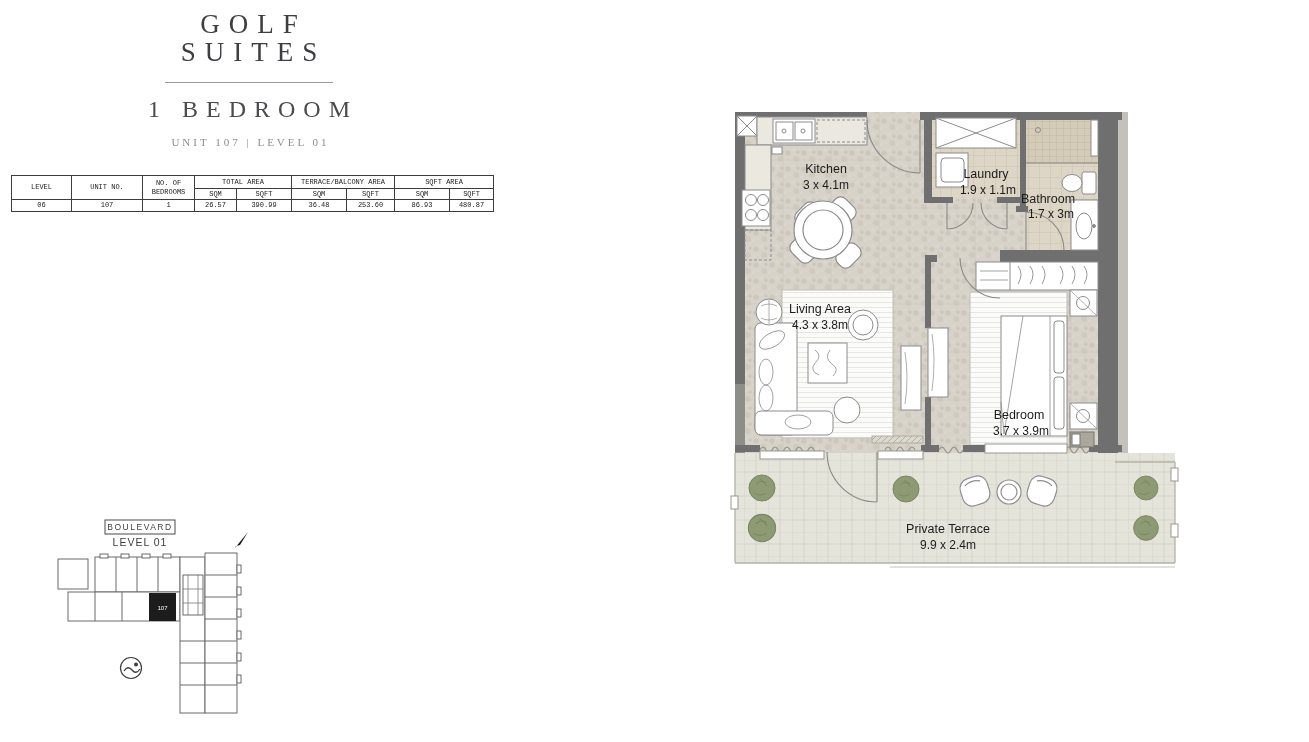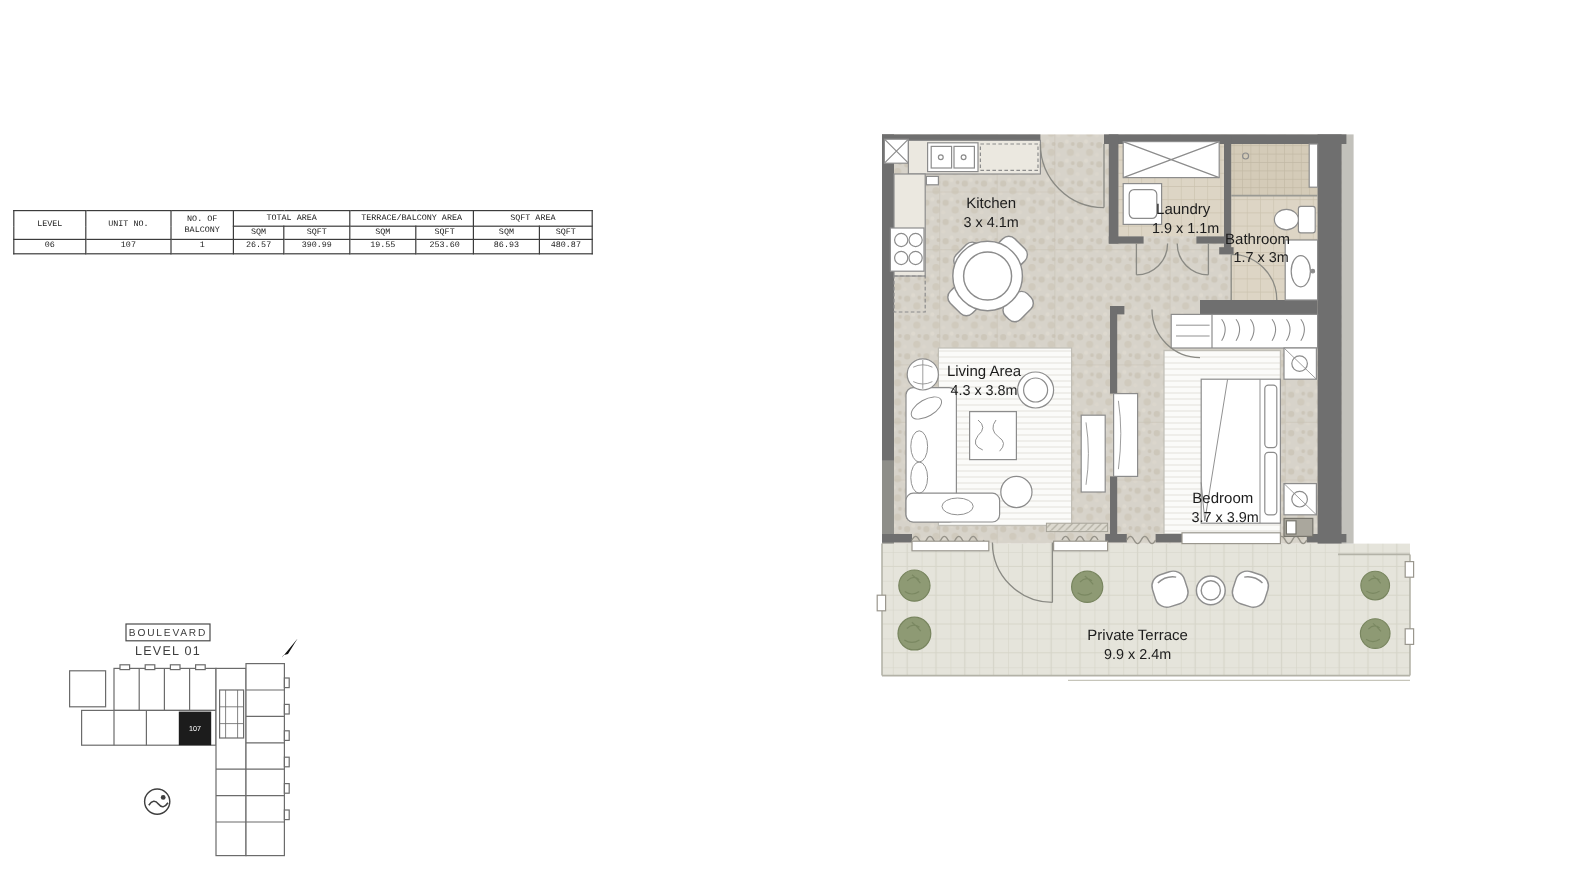--- a/index.html
+++ b/index.html
@@ -27,57 +27,64 @@
   .room-dims{font-size:12px;}
   .site-street{font-size:8.5px;letter-spacing:1.5px;fill:#3d3d3d;}
   .site-level{font-size:10.5px;letter-spacing:1px;fill:#3d3d3d;}
   .unit-num{font-size:6px;fill:#ffffff;}
 </style>
 </head>
 <body>
 
 <div class="page">
 
+  <div class="brand">
+    <div class="brand-line">GOLF</div>
+    <div class="brand-line">SUITES</div>
+    <div class="brand-divider"></div>
+    <div class="plan-type">1 BEDROOM</div>
+    <div class="unit-info">UNIT 107 | LEVEL 01</div>
+  </div>
 
   <table class="area">
     <colgroup>
       <col style="width:60px">
         <col style="width:71px">
         <col style="width:52px">
       <col style="width:42px">
         <col style="width:55px">
         <col style="width:55px">
       <col style="width:48px">
         <col style="width:55px">
         <col style="width:44px">
     </colgroup>
     <tbody>
         <tr class="h1">
       <th rowspan="2">LEVEL</th>
       <th rowspan="2">UNIT NO.</th>
-      <th rowspan="2">NO. OF BALCONY</th>
+      <th rowspan="2">NO. OF BEDROOMS</th>
       <th colspan="2">TOTAL AREA</th>
       <th colspan="2">TERRACE/BALCONY AREA</th>
       <th colspan="2">SQFT AREA</th>
     </tr>
     <tr class="h2">
       <th>SQM</th>
       <th>SQFT</th>
       <th>SQM</th>
       <th>SQFT</th>
       <th>SQM</th>
       <th>SQFT</th>
     </tr>
     <tr class="d1">
       <td>06</td>
       <td>107</td>
       <td>1</td>
       <td>26.57</td>
       <td>390.99</td>
-      <td>19.55</td>
+      <td>36.48</td>
       <td>253.60</td>
       <td>86.93</td>
       <td>480.87</td>
     </tr>
   </tbody>
     </table>
 
   <svg style="position:absolute;left:720px;top:100px;" width="482" height="478" viewBox="0 0 482 478">
     <defs>
       <pattern id="stone" width="16" height="16" patternUnits="userSpaceOnUse">

